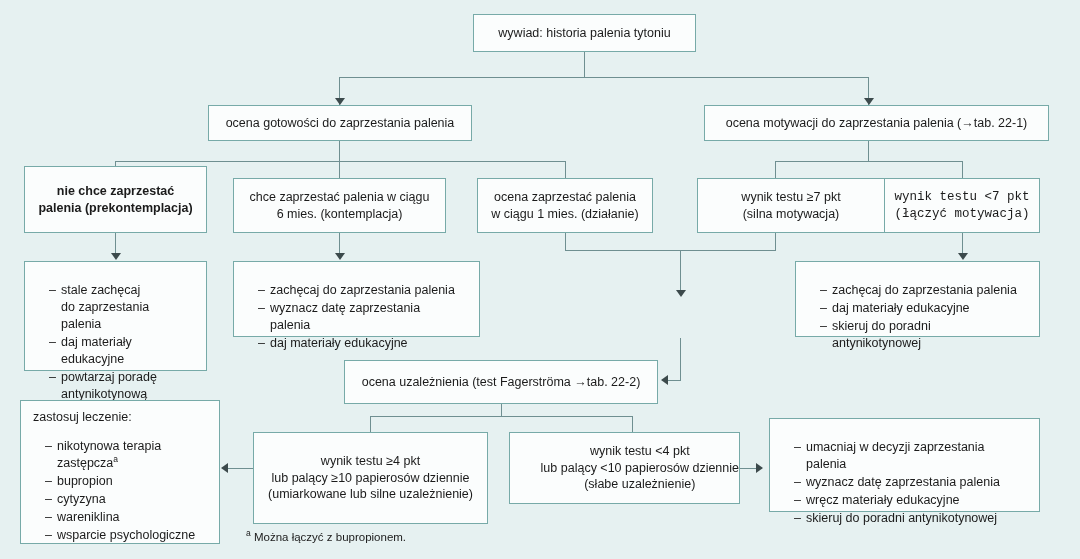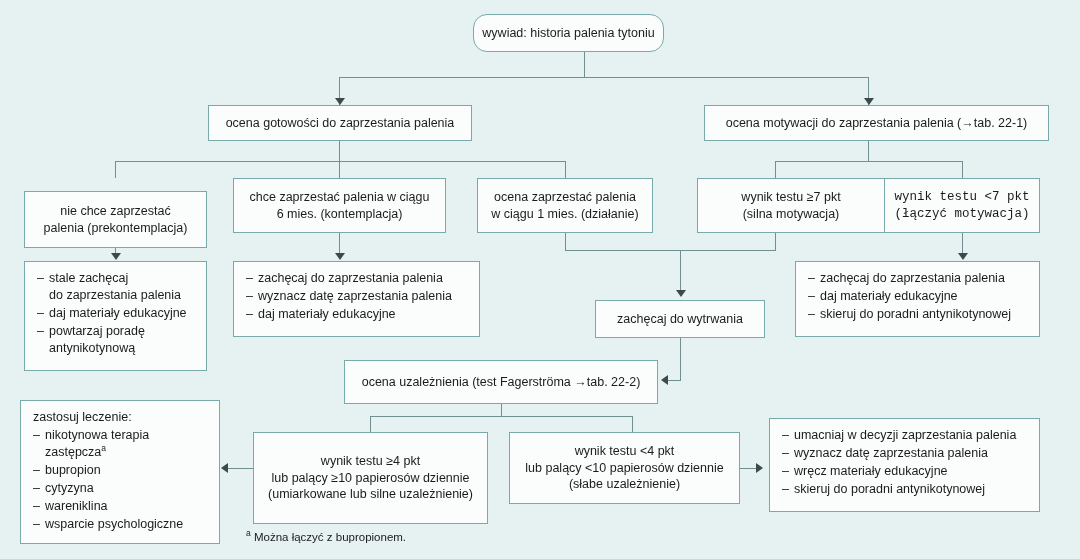--- a/index.html
+++ b/index.html
@@ -26,21 +26,21 @@
     text-align:center;
     z-index:3;
   }
   .box.list{
     display:block;
     text-align:left;
     padding:8px 10px 8px 12px;
   }
   .box ul{
     list-style:none;
-    margin:0;padding:0;
+    margin:12px;padding:0;
   }
   .box ul li{
     position:relative;
     padding-left:12px;
     margin:0 0 1px 0;
     font-size:12.5px;
     line-height:1.36;
     white-space:pre-line;
   }
   .box ul li:before{
@@ -80,21 +80,21 @@
     color:#1b1b1b;
     z-index:4;
     white-space:nowrap;
   }
 </style>
 </head>
 <body>
 
 <div id="stage">
 
-  <div class="box" style="left:473px;top:14px;width:191px;height:38px;border-radius:14px;">
+  <div class="box" style="left:473px;top:14px;width:223px;height:38px;">
     <span>wywiad: historia palenia tytoniu</span>
   </div>
 
   <div class="ln lnv" style="left:584px;top:52px;height:25px;"></div>
 
   <div class="ln lnh" style="left:339px;top:77px;width:530px;"></div>
   <div class="ln lnv" style="left:339px;top:77px;height:28px;"></div>
   <div class="ln lnv" style="left:868px;top:77px;height:28px;"></div>
   <div class="arrow down" style="left:335px;top:98px;"></div>
   <div class="arrow down" style="left:864px;top:98px;"></div>
@@ -111,21 +111,21 @@
   <div class="ln lnh" style="left:115px;top:161px;width:450px;"></div>
   <div class="ln lnv" style="left:115px;top:161px;height:17px;"></div>
   <div class="ln lnv" style="left:339px;top:161px;height:17px;"></div>
   <div class="ln lnv" style="left:565px;top:161px;height:17px;"></div>
 
   <div class="ln lnv" style="left:868px;top:141px;height:20px;"></div>
   <div class="ln lnh" style="left:775px;top:161px;width:188px;"></div>
   <div class="ln lnv" style="left:775px;top:161px;height:17px;"></div>
   <div class="ln lnv" style="left:962px;top:161px;height:17px;"></div>
 
-  <div class="box" style="left:24px;top:191px;width:183px;height:57px;">
+  <div class="box" style="left:24px;top:166px;width:183px;height:67px;font-weight:bold;">
     <span>
       <span>nie chce zaprzestać</span><br>
       <span>palenia (prekontemplacja)</span>
     </span>
   </div>
 
   <div class="box" style="left:233px;top:178px;width:213px;height:55px;">
     <span>
       <span>chce zaprzestać palenia w ciągu</span><br>
       <span>6 mies. (kontemplacja)</span>
@@ -187,23 +187,20 @@
   </div>
 
   <div class="box list" style="left:795px;top:261px;width:245px;height:76px;">
     <ul>
       <li>zachęcaj do zaprzestania palenia</li>
       <li>daj materiały edukacyjne</li>
       <li>skieruj do poradni antynikotynowej</li>
     </ul>
   </div>
 
-  <div class="box" style="left:595px;top:300px;width:170px;height:38px;">
-    <span>zachęcaj do wytrwania</span>
-  </div>
 
   <div class="ln lnv" style="left:680px;top:338px;height:42px;"></div>
   <div class="ln lnh" style="left:668px;top:380px;width:13px;"></div>
   <div class="arrow left" style="left:661px;top:375px;"></div>
 
   <div class="box" style="left:344px;top:360px;width:314px;height:44px;">
     <span>ocena uzależnienia (test Fagerstrӧma →tab. 22-2)</span>
   </div>
 
   <div class="ln lnv" style="left:501px;top:396px;height:20px;"></div>
@@ -224,21 +221,21 @@
   </div>
 
   <div class="box" style="left:253px;top:432px;width:235px;height:92px;">
     <span>
       <span>wynik testu ≥4 pkt</span><br>
       <span>lub palący ≥10 papierosów dziennie</span><br>
       <span>(umiarkowane lub silne uzależnienie)</span>
     </span>
   </div>
 
-  <div class="box" style="left:509px;top:432px;width:231px;height:72px;">
+  <div class="box" style="left:509px;top:432px;width:231px;height:72px;justify-content:flex-end;">
     <span>
       <span>wynik testu &lt;4 pkt</span><br>
       <span>lub palący &lt;10 papierosów dziennie</span><br>
       <span>(słabe uzależnienie)</span>
     </span>
   </div>
 
   <div class="box list" style="left:769px;top:418px;width:271px;height:94px;">
     <ul>
       <li>umacniaj w decyzji zaprzestania palenia</li>

